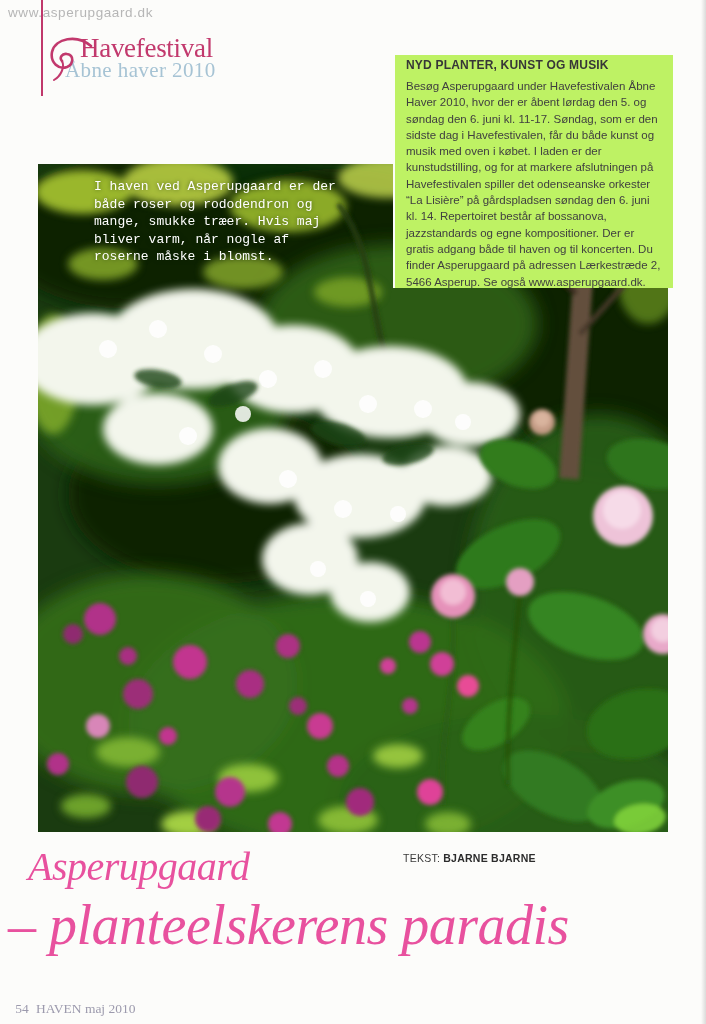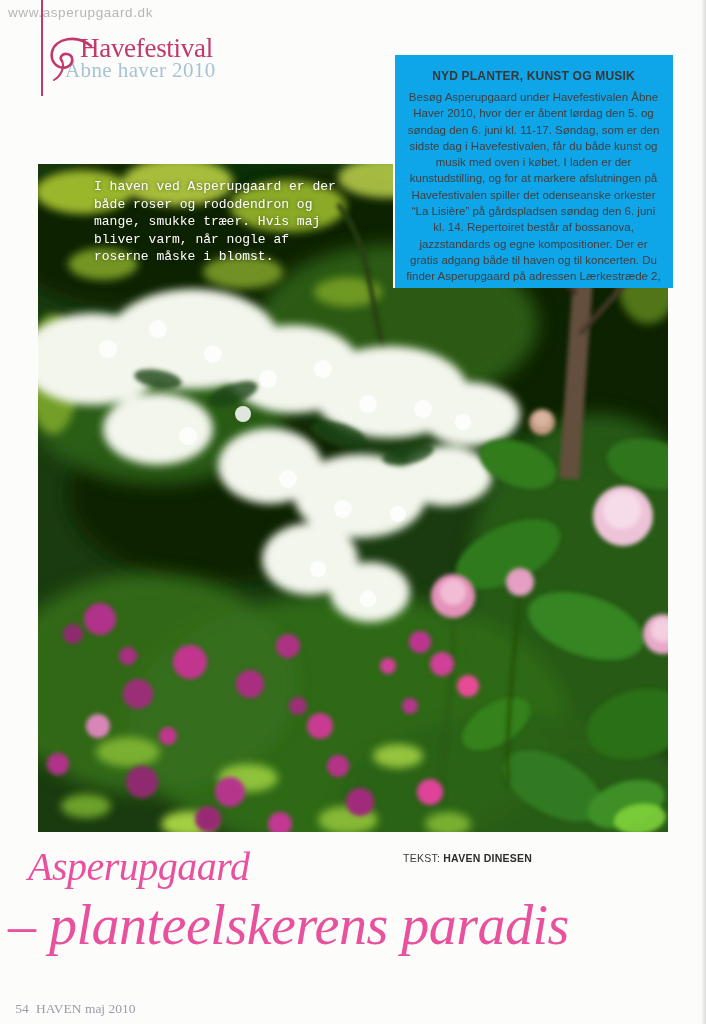--- a/index.html
+++ b/index.html
@@ -21,23 +21,22 @@
   .photo{position:absolute;left:38px;top:164px;width:630px;height:668px;overflow:hidden;background:#1a3b10;}
   .photo svg{position:absolute;left:0;top:0;}
   .photo-caption{
     position:absolute;left:56px;top:14px;width:242px;
     color:#ffffff;font-size:13px;line-height:17.5px;
     text-shadow:0 0 4px rgba(0,30,0,.55);
     font-family:Liberation Mono, monospace;
   }
   .info-box{
     position:absolute;left:393px;top:55px;width:280px;height:233px;
-    background:#0ea5e9;box-sizing:border-box;padding:14px 12px 0 11px;overflow:hidden;
+    background:#bef264;box-sizing:border-box;padding:3px 12px 0 11px;overflow:hidden;
     border-left:2px solid #fcfcfa;
-    text-align:center;
   }
   .info-heading{font-size:12px;font-weight:bold;color:#373737;letter-spacing:.2px;margin-bottom:6px;}
   .info-body{font-size:11.5px;color:#404040;line-height:16.3px;}
   .headline{position:absolute;left:0;top:836px;width:706px;
     font-family:"Liberation Serif",serif;font-style:italic;color:#e8519e;}
   .headline-line1{position:absolute;left:28px;top:0;font-size:40px;line-height:62px;letter-spacing:-.5px;}
   .headline-line2{position:absolute;left:8px;top:59px;font-size:56px;line-height:60px;letter-spacing:-.5px;}
   .credits{position:absolute;left:403px;top:850px;font-size:10.5px;color:#3a3a3a;
     line-height:17.5px;letter-spacing:.25px;}
   .credits b{font-weight:bold;color:#2c2c2c;}
@@ -215,21 +214,21 @@
     <div class="info-heading">NYD PLANTER, KUNST OG MUSIK</div>
     <div class="info-body">Besøg Asperupgaard under Havefestivalen Åbne Haver 2010, hvor der er åbent lørdag den 5. og søndag den 6. juni kl. 11-17. Søndag, som er den sidste dag i Havefestivalen, får du både kunst og musik med oven i købet. I laden er der kunstudstilling, og for at markere afslutningen på Havefestivalen spiller det odenseanske orkester “La Lisière” på gårdspladsen søndag den 6. juni kl. 14. Repertoiret består af bossanova, jazzstandards og egne kompositioner. Der er gratis adgang både til haven og til koncerten. Du finder Asperupgaard på adressen Lærkestræde 2, 5466 Asperup. Se også www.asperupgaard.dk.</div>
   </div>
 
   <div class="headline">
     <div class="headline-line1">Asperupgaard</div>
     <div class="headline-line2">– planteelskerens paradis</div>
   </div>
 
   <div class="credits">
-    <div><span>TEKST: </span><b>HAVEN DINESEN</b></div>
+    <div><span>TEKST: </span><b>BJARNE BJARNE</b></div>
   </div>
 
   <div class="footer">
     <span class="pageno">54</span><span>HAVEN maj 2010</span>
   </div>
 
   <div class="edge-shade"></div>
 </div>
 
 </body></html>

